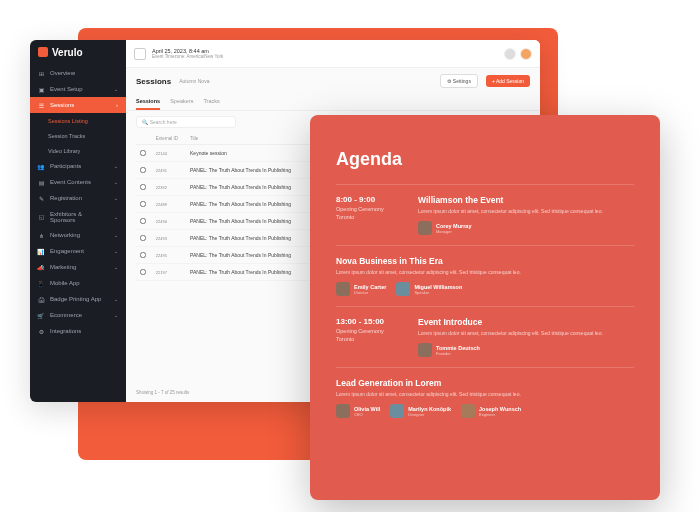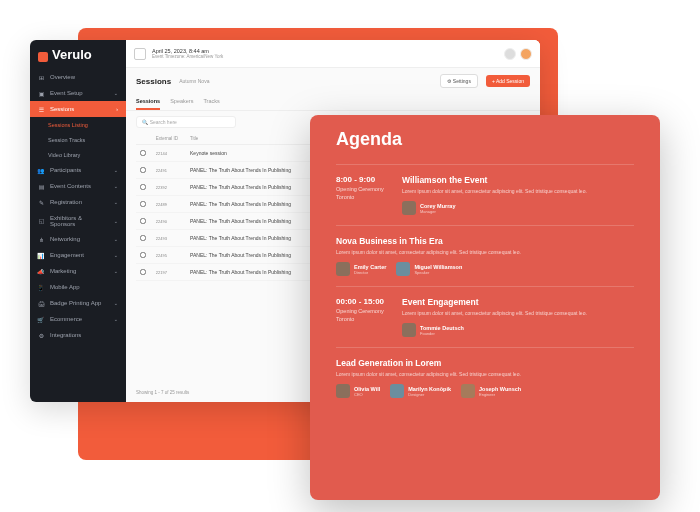--- a/index.html
+++ b/index.html
@@ -1,20 +1,20 @@
 <!DOCTYPE html>
 <html><head>
 <meta charset="utf-8">
 <style>
 *{margin:0;padding:0;box-sizing:border-box;font-family:-apple-system,BlinkMacSystemFont,'Segoe UI',sans-serif}
 body{width:700px;height:512px;background:#fff;position:relative;overflow:hidden}
 .bg-orange{position:absolute;left:78px;top:28px;width:480px;height:432px;background:#f25c3b;border-radius:8px}
 .dashboard{position:absolute;left:30px;top:40px;width:510px;height:362px;background:#fff;border-radius:6px;box-shadow:0 8px 30px rgba(0,0,0,0.15);display:flex;overflow:hidden}
 .sidebar{width:96px;background:#1a1d23;color:#9ba0ab;display:flex;flex-direction:column;font-size:6px}
-.brand{display:flex;align-items:flex-end;gap:4px;padding:7px 8px;color:#fff;font-size:13px;font-weight:600}
+.brand{display:flex;align-items:flex-start;gap:4px;padding:7px 8px;color:#fff;font-size:10px;font-weight:600}
 .brand-icon{width:10px;height:10px;background:#f25c3b;border-radius:2px}
 .nav-item{display:flex;align-items:center;gap:5px;padding:4.5px 8px;cursor:pointer;position:relative}
 .nav-item.active{background:#f25c3b;color:#fff}
 .nav-item.sub{padding-left:18px;font-size:5.5px}
 .nav-item.sub.active-sub{color:#f25c3b;background:transparent}
 .nav-icon{width:7px;height:7px;display:flex;align-items:center;justify-content:center;font-size:6px}
 .nav-label{flex:1}
 .nav-chev{font-size:5px}
 .main{flex:1;background:#fafafa;display:flex;flex-direction:column}
 .topbar{height:28px;background:#fff;border-bottom:1px solid #eee;display:flex;align-items:center;padding:0 8px;gap:6px}
@@ -40,23 +40,23 @@
 .tbl td{padding:4px 4px;color:#444;border-bottom:1px solid #f3f3f3}
 .tbl td.tiny{font-size:4px;color:#888}
 .toggle{width:12px;height:7px;background:#4caf50;border-radius:4px;position:relative;display:inline-block}
 .toggle::after{content:'';position:absolute;width:5px;height:5px;background:#fff;border-radius:50%;top:1px;right:1px}
 .actions{color:#aaa;font-size:5px;letter-spacing:2px}
 .pager{display:flex;align-items:center;justify-content:space-between;padding:5px 10px;font-size:4.5px;color:#999}
 .pg-nums{display:flex;gap:4px}
 .pg-nums span{width:10px;height:10px;display:flex;align-items:center;justify-content:center;border-radius:2px}
 .pg-nums span.cur{background:#f25c3b;color:#fff}
 
-.agenda{position:absolute;left:310px;top:115px;width:350px;height:385px;background:#e15b4e;border-radius:8px;box-shadow:0 12px 40px rgba(0,0,0,0.25);color:#fff;padding:14px 26px;overflow:hidden}
+.agenda{position:absolute;left:310px;top:115px;width:350px;height:385px;background:#e15b4e;border-radius:8px;box-shadow:0 12px 40px rgba(0,0,0,0.25);color:#fff;padding:34px 26px;overflow:hidden}
 .agenda h2{font-size:18px;font-weight:600;margin-bottom:14px}
-.slot{display:flex;padding:10px 0;border-top:1px solid rgba(255,255,255,0.18)}
+.slot{display:flex;gap:16px;padding:10px 0;border-top:1px solid rgba(255,255,255,0.18)}
 .slot:first-of-type{border-top:1px solid rgba(255,255,255,0.18)}
 .slot-time{width:66px;flex-shrink:0}
 .time{font-size:8px;font-weight:600}
 .slot-label{font-size:5.5px;opacity:0.75;margin-top:2px}
 .slot-body{flex:1}
 .slot-title{font-size:8.5px;font-weight:600;margin-bottom:3px}
 .slot-desc{font-size:5px;opacity:0.7;line-height:1.4;margin-bottom:6px}
 .speakers{display:flex;gap:10px;flex-wrap:wrap}
 .speaker{display:flex;align-items:center;gap:4px}
 .sp-av{width:14px;height:14px;border-radius:3px;background:#8b6f5c}
@@ -353,26 +353,26 @@
               <div>
                 <div class="sp-name">Miguel Williamson</div>
                 <div class="sp-role">Speaker</div>
               </div>
             </div>
           </div>
         </div>
       </div>
       <div class="slot">
         <div class="slot-time">
-          <div class="time">00:00 - 15:00</div>
+          <div class="time">13:00 - 15:00</div>
           <div class="slot-label">Opening Ceremony</div>
           <div class="slot-label">Toronto</div>
         </div>
         <div class="slot-body">
-          <div class="slot-title">Event Engagement</div>
+          <div class="slot-title">Event Introduce</div>
           <div class="slot-desc">Lorem ipsum dolor sit amet, consectetur adipiscing elit. Sed tristique consequat leo.</div>
           <div class="speakers">
             <div class="speaker">
               <div class="sp-av "></div>
               <div>
                 <div class="sp-name">Tommie Deutsch</div>
                 <div class="sp-role">Founder</div>
               </div>
             </div>
           </div>

